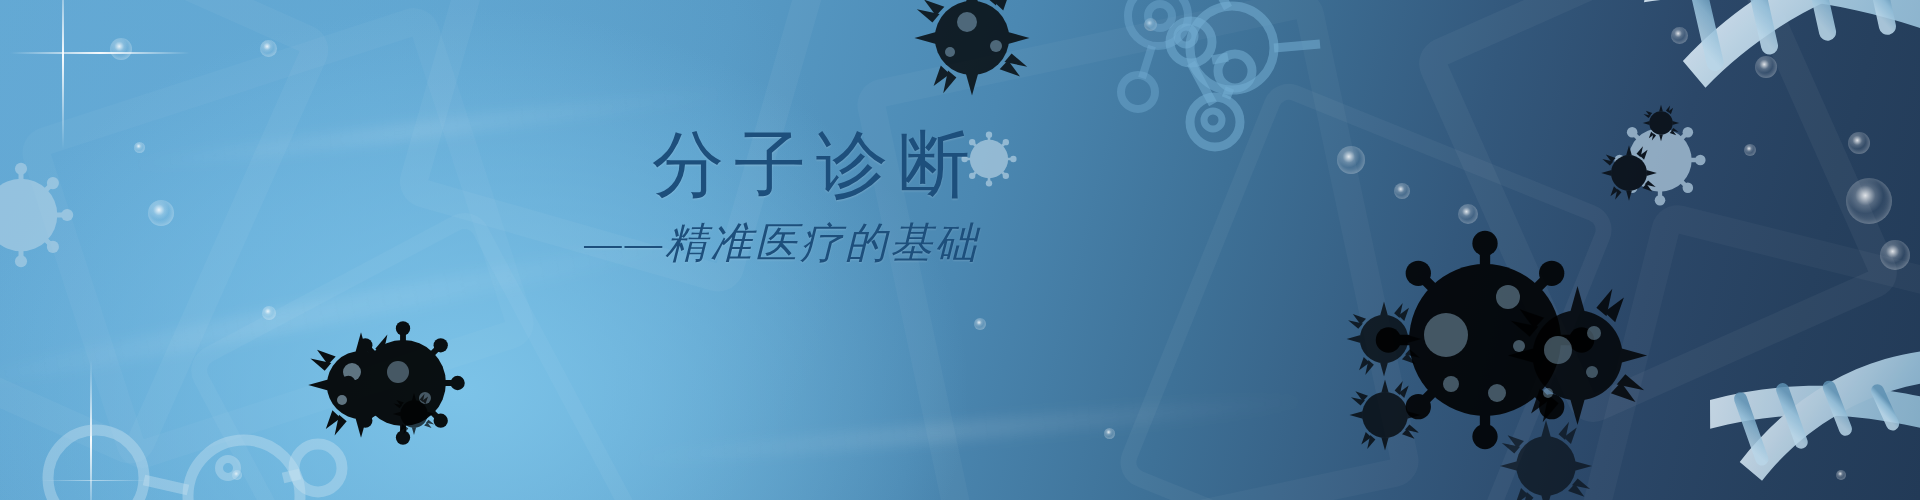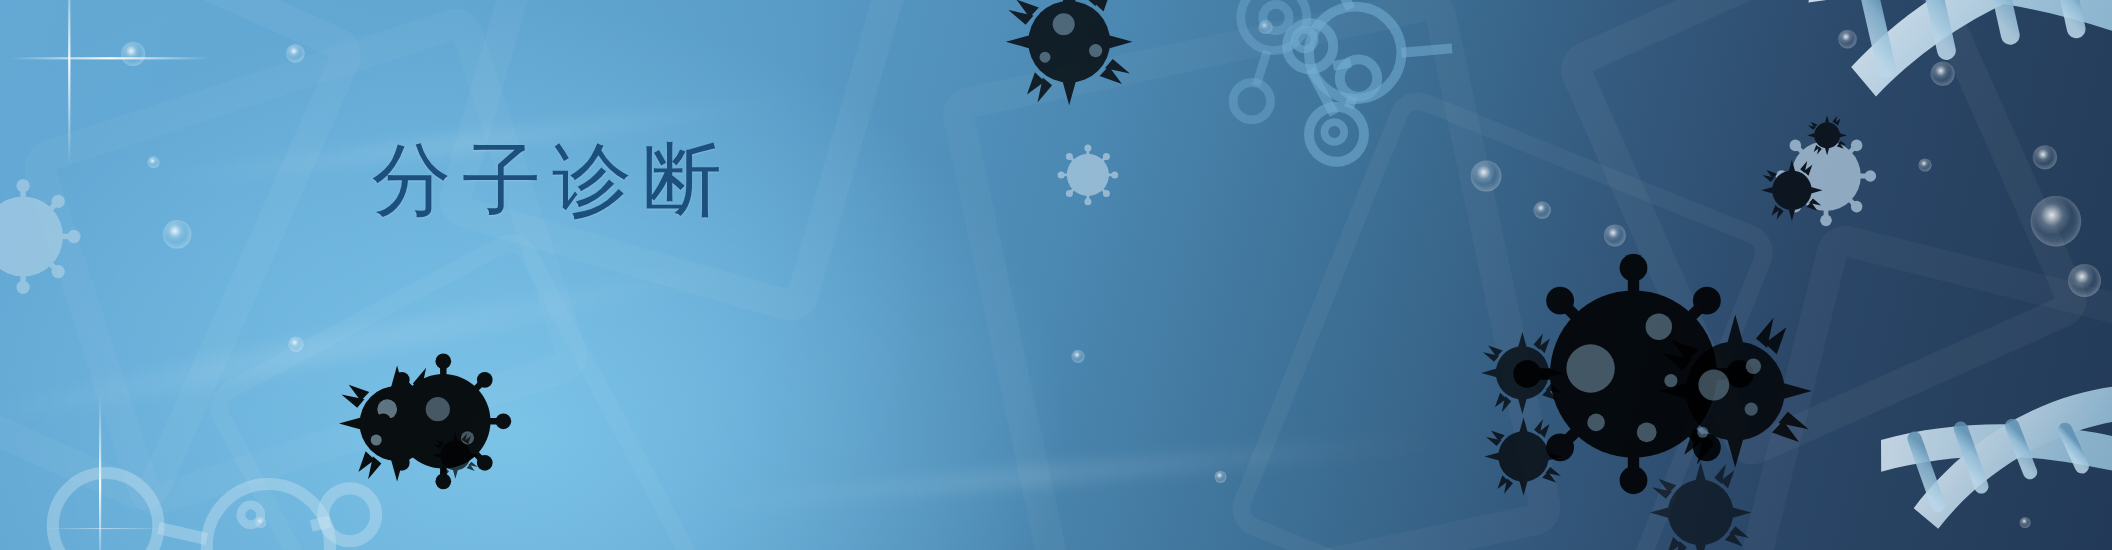--- a/index.html
+++ b/index.html
@@ -70,24 +70,24 @@
     position: absolute;
     top: 0; left: 0;
     width: 1920px;
     height: 500px;
     pointer-events: none;
   }
 
   
   .title-block {
     position: absolute;
-    left: 12px;
+    left: 0;
     top: 126px;
     width: 980px;
-    text-align: center;
+    text-align: right;
     z-index: 40;
   }
   .main-title {
     margin: 0;
     font-family: "Liberation Sans", "DejaVu Sans", sans-serif;
     font-size: 72px;
     line-height: 1.06;
     letter-spacing: 10px;
     font-weight: 400;
     color: #1d4f7c;
@@ -358,15 +358,16 @@
     <g opacity="0.70">
       <use href="#virus" x="1612" y="112" width="96" height="96" color="#b9d3e6"></use>
       <use href="#virus-spiky" x="1600" y="144" width="58" height="58" fill="#cfe3f0"></use>
       <use href="#virus-spiky" x="1642" y="104" width="38" height="38" fill="#cfe3f0"></use>
     </g>
 
   </svg>
 
   <div class="title-block">
     <h1 class="main-title">分子诊断</h1>
+    <div class="sub-title">——精准医疗的基础</div>
   </div>
 
 </div>
 
 </body></html>

